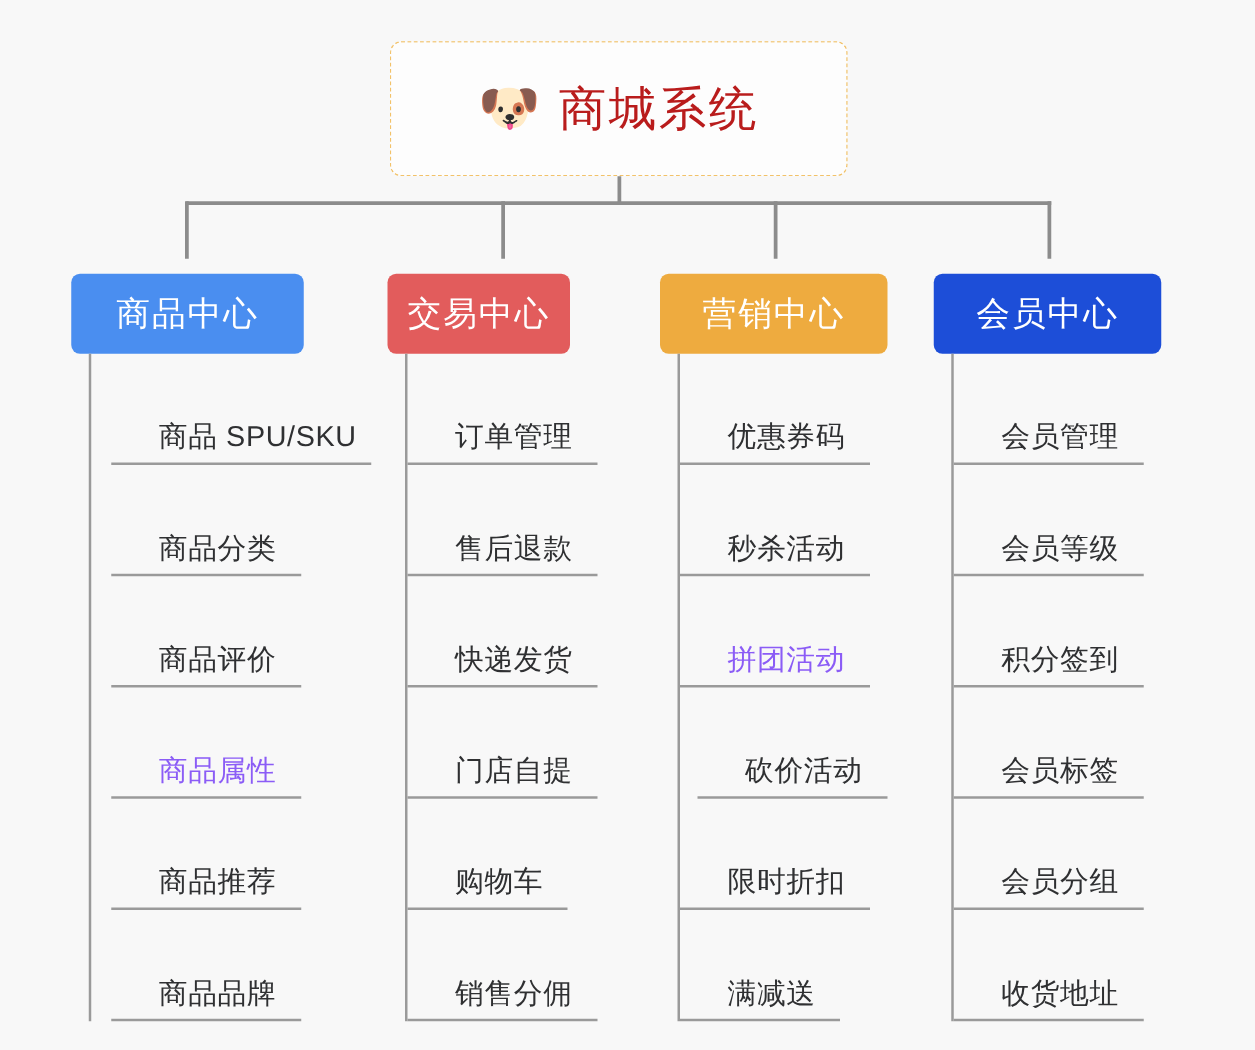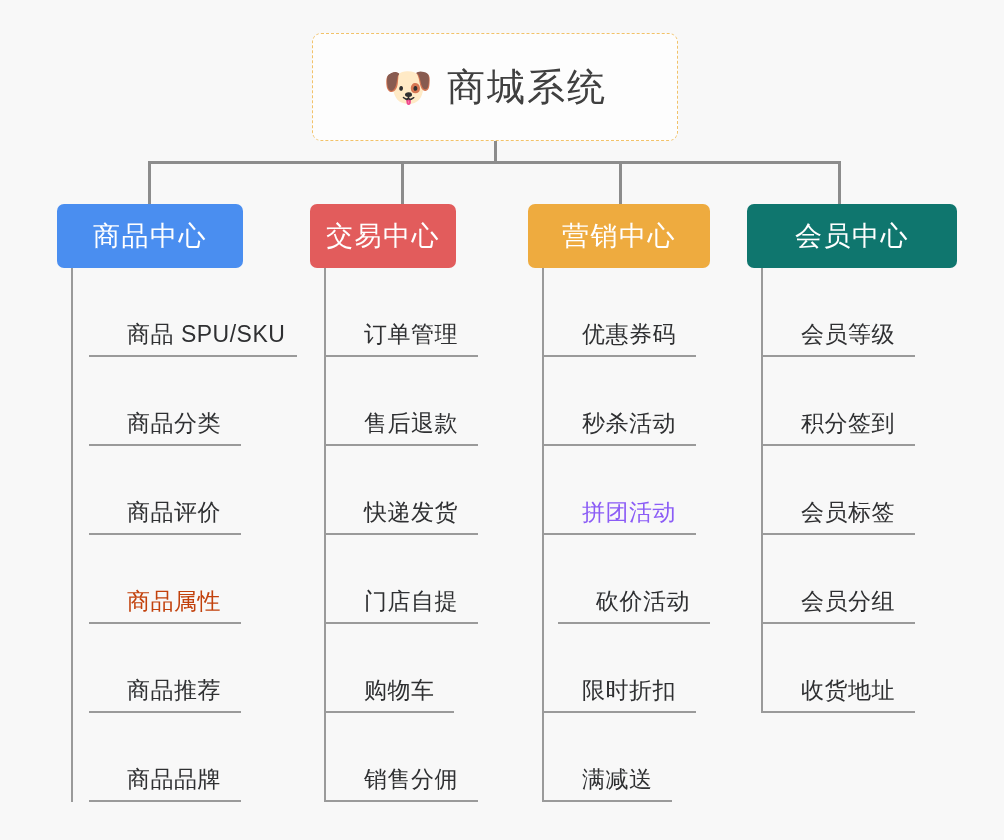--- a/index.html
+++ b/index.html
@@ -68,21 +68,21 @@
   }
   .conn-drop {       
     top: 161px;
     width: 3px;
     height: 46px;
   }
 
   
   .column {
     position: absolute;
-    top: 204px;
+    top: 219px;
   }
   .cat-box {
     height: 64px;
     border-radius: 7px;
     display: flex;
     align-items: center;
     justify-content: center;
     color: #ffffff;
     font-size: 27px;
     letter-spacing: 1.5px;
@@ -120,21 +120,21 @@
     background: #9a9a9a;
   }
 </style>
 </head>
 <body style="background: rgb(248, 248, 248);">
 
 <div id="mindmap">
 
   <div class="root-card" style="border-color: rgb(242, 194, 105); background: rgb(253, 253, 253);">
     <span class="root-emoji">🐶</span>
-    <span class="root-title" style="color: #404040;">商城系统</span>
+    <span class="root-title" style="color: #b91c1c;">商城系统</span>
   </div>
 
   <div class="conn conn-stem" style="background: rgb(140, 140, 140);"></div>
   <div class="conn conn-bus" style="background: rgb(140, 140, 140);"></div>
 
   <div id="drops">
       <div class="conn conn-drop" style="left: 148px; background: rgb(140, 140, 140);"></div>
       <div class="conn conn-drop" style="left: 401px; background: rgb(140, 140, 140);"></div>
       <div class="conn conn-drop" style="left: 619px; background: rgb(140, 140, 140);"></div>
       <div class="conn conn-drop" style="left: 838px; background: rgb(140, 140, 140);"></div>
@@ -149,21 +149,21 @@
           <div class="leaf">
             <span style="position: relative; display: inline-block; margin-left: 30px;"><span class="leaf-label" style="margin-left: 0px; color: rgb(47, 48, 50);">商品 SPU/SKU</span><div class="leaf-underline" style="left: -30px; width: 208px; background: rgb(154, 154, 154);"></div></span>
           </div>
           <div class="leaf">
             <span style="position: relative; display: inline-block; margin-left: 30px;"><span class="leaf-label" style="margin-left: 0px; color: rgb(47, 48, 50);">商品分类</span><div class="leaf-underline" style="left: -30px; width: 152px; background: rgb(154, 154, 154);"></div></span>
           </div>
           <div class="leaf">
             <span style="position: relative; display: inline-block; margin-left: 30px;"><span class="leaf-label" style="margin-left: 0px; color: rgb(47, 48, 50);">商品评价</span><div class="leaf-underline" style="left: -30px; width: 152px; background: rgb(154, 154, 154);"></div></span>
           </div>
           <div class="leaf">
-            <span style="position: relative; display: inline-block; margin-left: 30px;"><span class="leaf-label" style="margin-left: 0px; color: #c2410c; margin-top: 32px;">商品属性</span><div class="leaf-underline" style="left: -30px; width: 152px; background: rgb(154, 154, 154);"></div></span>
+            <span style="position: relative; display: inline-block; margin-left: 30px;"><span class="leaf-label" style="margin-left: 0px; color: #8b5cf6; margin-top: 32px;">商品属性</span><div class="leaf-underline" style="left: -30px; width: 152px; background: rgb(154, 154, 154);"></div></span>
           </div>
           <div class="leaf">
             <span style="position: relative; display: inline-block; margin-left: 30px;"><span class="leaf-label" style="margin-left: 0px; color: rgb(47, 48, 50);">商品推荐</span><div class="leaf-underline" style="left: -30px; width: 152px; background: rgb(154, 154, 154);"></div></span>
           </div>
           <div class="leaf">
             <span style="position: relative; display: inline-block; margin-left: 30px;"><span class="leaf-label" style="margin-left: 0px; color: rgb(47, 48, 50);">商品品牌</span><div class="leaf-underline" style="left: -30px; width: 152px; background: rgb(154, 154, 154);"></div></span>
           </div>
         </div>
       </div>
       <div class="column" style="left: 310px; width: 182px;">
@@ -210,25 +210,28 @@
           </div>
           <div class="leaf">
             <span style="position: relative; display: inline-block; margin-left: 30px;"><span class="leaf-label" style="margin-left: 0px; color: rgb(47, 48, 50);">限时折扣</span><div class="leaf-underline" style="left: -30px; width: 152px; background: rgb(154, 154, 154);"></div></span>
           </div>
           <div class="leaf">
             <span style="position: relative; display: inline-block; margin-left: 30px;"><span class="leaf-label" style="margin-left: 0px; color: rgb(47, 48, 50);">满减送</span><div class="leaf-underline" style="left: -30px; width: 128px; background: rgb(154, 154, 154);"></div></span>
           </div>
         </div>
       </div>
       <div class="column" style="left: 747px; width: 182px;">
-        <div class="cat-box" style="background: #0f766e; width: 210px;">
+        <div class="cat-box" style="background: #1d4ed8; width: 182px;">
           <span>会员中心</span>
         </div>
         <div class="leaf-list" style="border-left-color: rgb(154, 154, 154);">
           <div class="leaf">
+            <span style="position: relative; display: inline-block; margin-left: 30px;"><span class="leaf-label" style="margin-left: 0px; color: rgb(47, 48, 50);">会员管理</span><div class="leaf-underline" style="left: -30px; width: 152px; background: rgb(154, 154, 154);"></div></span>
+          </div>
+          <div class="leaf">
             <span style="position: relative; display: inline-block; margin-left: 30px;"><span class="leaf-label" style="margin-left: 0px; color: rgb(47, 48, 50);">会员等级</span><div class="leaf-underline" style="left: -30px; width: 152px; background: rgb(154, 154, 154);"></div></span>
           </div>
           <div class="leaf">
             <span style="position: relative; display: inline-block; margin-left: 30px;"><span class="leaf-label" style="margin-left: 0px; color: rgb(47, 48, 50);">积分签到</span><div class="leaf-underline" style="left: -30px; width: 152px; background: rgb(154, 154, 154);"></div></span>
           </div>
           <div class="leaf">
             <span style="position: relative; display: inline-block; margin-left: 30px;"><span class="leaf-label" style="margin-left: 0px; color: rgb(47, 48, 50);">会员标签</span><div class="leaf-underline" style="left: -30px; width: 152px; background: rgb(154, 154, 154);"></div></span>
           </div>
           <div class="leaf">
             <span style="position: relative; display: inline-block; margin-left: 30px;"><span class="leaf-label" style="margin-left: 0px; color: rgb(47, 48, 50);">会员分组</span><div class="leaf-underline" style="left: -30px; width: 152px; background: rgb(154, 154, 154);"></div></span>

